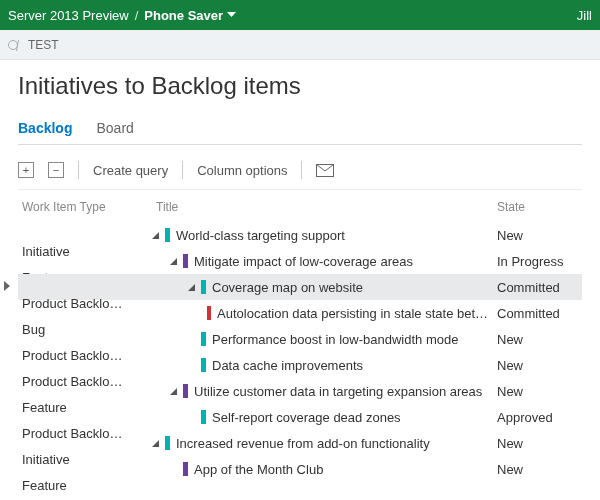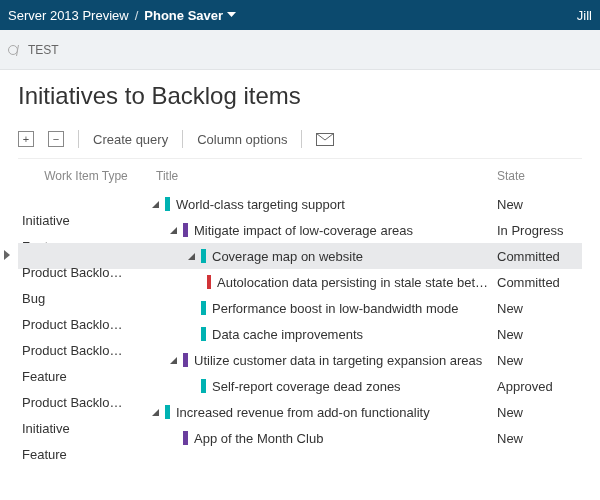--- a/index.html
+++ b/index.html
@@ -1,37 +1,37 @@
 <!DOCTYPE html>
 <html><head>
 <meta charset="utf-8">
 <style>
   * { box-sizing: border-box; margin: 0; padding: 0; }
   body { font-family: "Segoe UI", Arial, sans-serif; font-size: 13px; color: #333; width: 600px; height: 500px; overflow: hidden; background: #fff; }
-  .topbar { background: #0c4a6e; color: #fff; height: 30px; display: flex; align-items: center; padding: 0 8px; font-size: 13px; }
+  .topbar { background: #15803d; color: #fff; height: 30px; display: flex; align-items: center; padding: 0 8px; font-size: 13px; }
   .topbar .left { flex: 1; display: flex; align-items: center; gap: 6px; }
   .topbar .sep { opacity: 0.8; }
   .topbar .proj { font-weight: 700; display: flex; align-items: center; gap: 4px; }
   .topbar .chev svg { display: block; }
   .topbar .user { font-size: 13px; }
-  .subbar { background: #eff2f4; height: 40px; display: flex; align-items: center; padding: 0 8px; color: #666; font-size: 12px; border-bottom: 1px solid #e1e4e6; }
+  .subbar { background: #eff2f4; height: 30px; display: flex; align-items: center; padding: 0 8px; color: #666; font-size: 12px; border-bottom: 1px solid #e1e4e6; }
   .subbar .dot { width: 10px; height: 10px; border: 1px solid #aaa; border-radius: 50%; display: inline-block; margin-right: 10px; position: relative; }
   .subbar .dot::after { content:""; position:absolute; left:4px; top:-1px; width:4px; height:11px; border-right:1px solid #aaa; transform: skewX(-10deg);}
   .content { padding: 12px 18px 0 18px; }
   h1 { font-weight: 300; font-size: 24px; color: #333; margin-bottom: 14px; }
   .tabs { display: flex; gap: 24px; border-bottom: 1px solid #ddd; margin-bottom: 10px; }
   .tab { padding: 6px 0 8px 0; font-size: 14px; color: #666; cursor: pointer; }
   .tab.active { color: #007acc; font-weight: 600; }
   .toolbar { display: flex; align-items: center; gap: 14px; padding: 6px 0 10px 0; color: #555; }
   .toolbar .iconbox { width: 16px; height: 16px; display: flex; align-items: center; justify-content: center; border: 1px solid #888; font-size: 11px; line-height: 1; cursor: pointer; }
   .toolbar .divider { width: 1px; height: 18px; background: #ccc; }
   .toolbar .link { color: #555; cursor: pointer; font-size: 13px; }
   .toolbar .mail svg { display:block; }
   .gridhead { display: flex; align-items: center; color: #888; font-size: 12px; padding: 10px 0 8px 0; border-top: 1px solid #eee;}
-  .col-type { width: 132px; padding-left: 4px; text-align: center; }
+  .col-type { width: 132px; padding-left: 4px; }
   .col-title { flex: 1; padding-left: 6px; }
   .col-state { width: 85px; }
   .rows { }
   .row { display: flex; align-items: center; height: 26px; font-size: 13px; color: #333; position: relative; }
   .row.selected { background: #e8e9eb; }
   .row .selmark { position:absolute; left:-14px; top:7px; width:0;height:0;border-top:5px solid transparent;border-bottom:5px solid transparent;border-left:6px solid #666; display:none;}
   .row.selected .selmark { display:block; }
   .cell-type { width: 132px; padding-left: 4px; white-space: nowrap; overflow: hidden; text-overflow: ellipsis; margin-top: 32px; }
   .cell-title { flex: 1; display: flex; align-items: center; overflow: hidden; }
   .cell-state { width: 85px; white-space: nowrap; }
@@ -64,20 +64,24 @@
 </div>
 
 <div class="subbar">
   <span class="dot"></span>
   <span>TEST</span>
 </div>
 
 <div class="content">
   <h1>Initiatives to Backlog items</h1>
 
+  <div class="tabs">
+    <div class="tab active">Backlog</div>
+    <div class="tab">Board</div>
+  </div>
 
   <div class="toolbar">
     <div class="iconbox">+</div>
     <div class="iconbox">−</div>
     <div class="divider"></div>
     <div class="link">Create query</div>
     <div class="divider"></div>
     <div class="link">Column options</div>
     <div class="divider"></div>
     <div class="mail">

